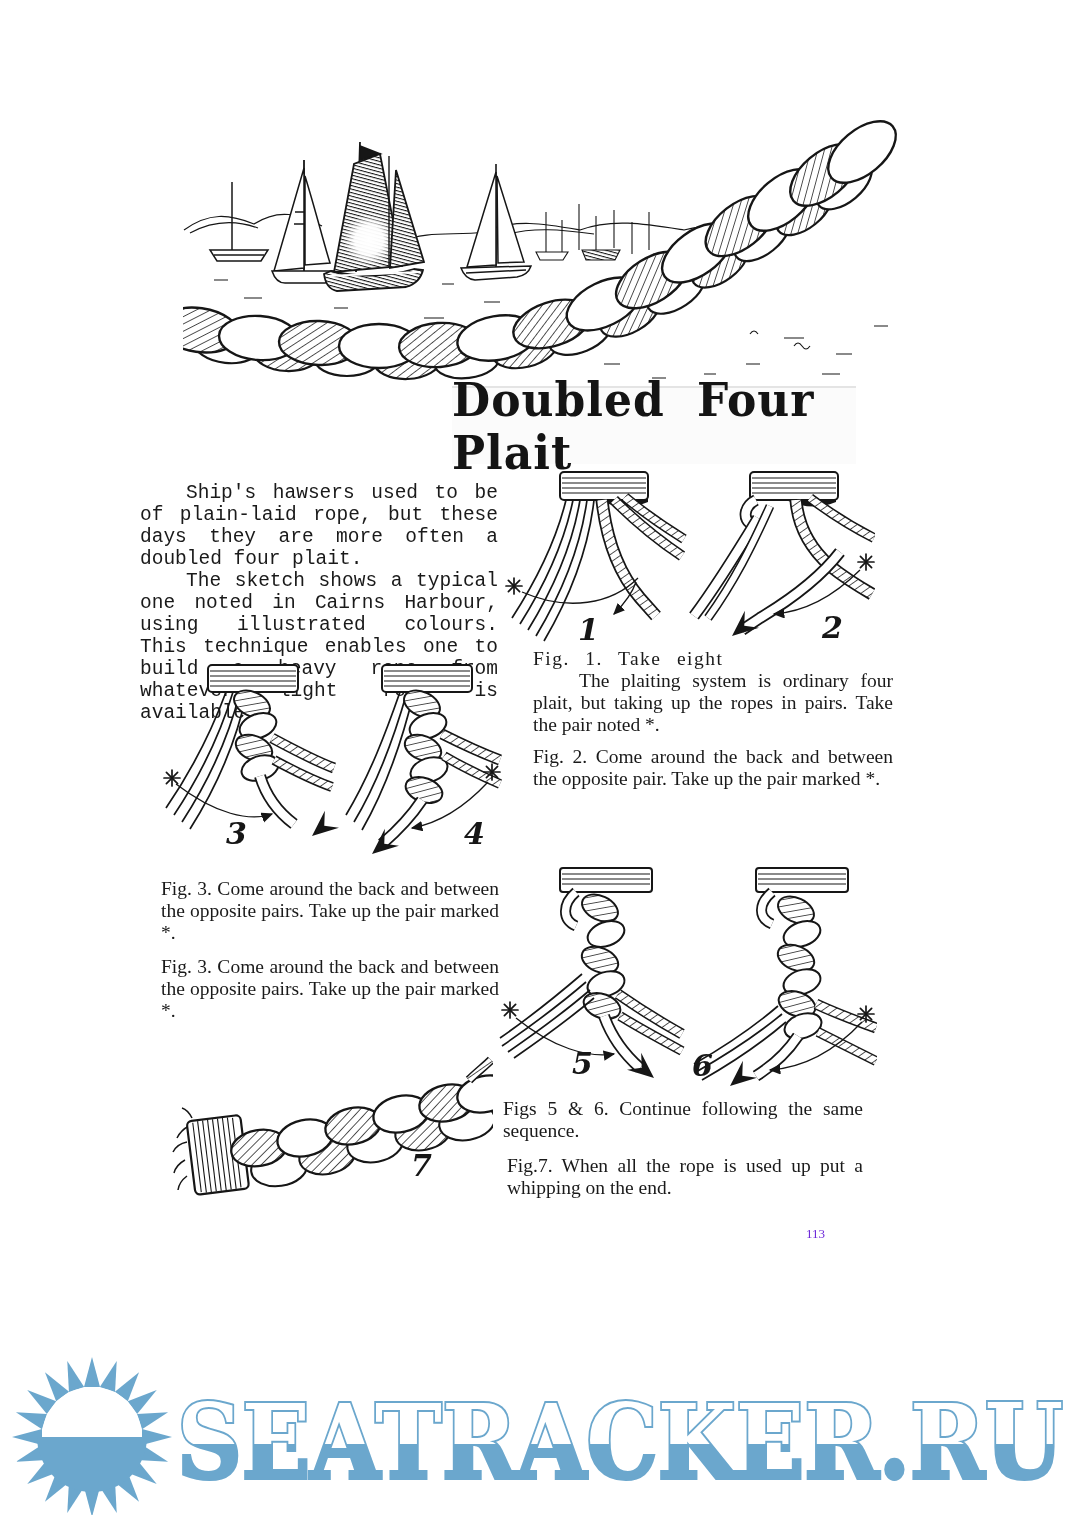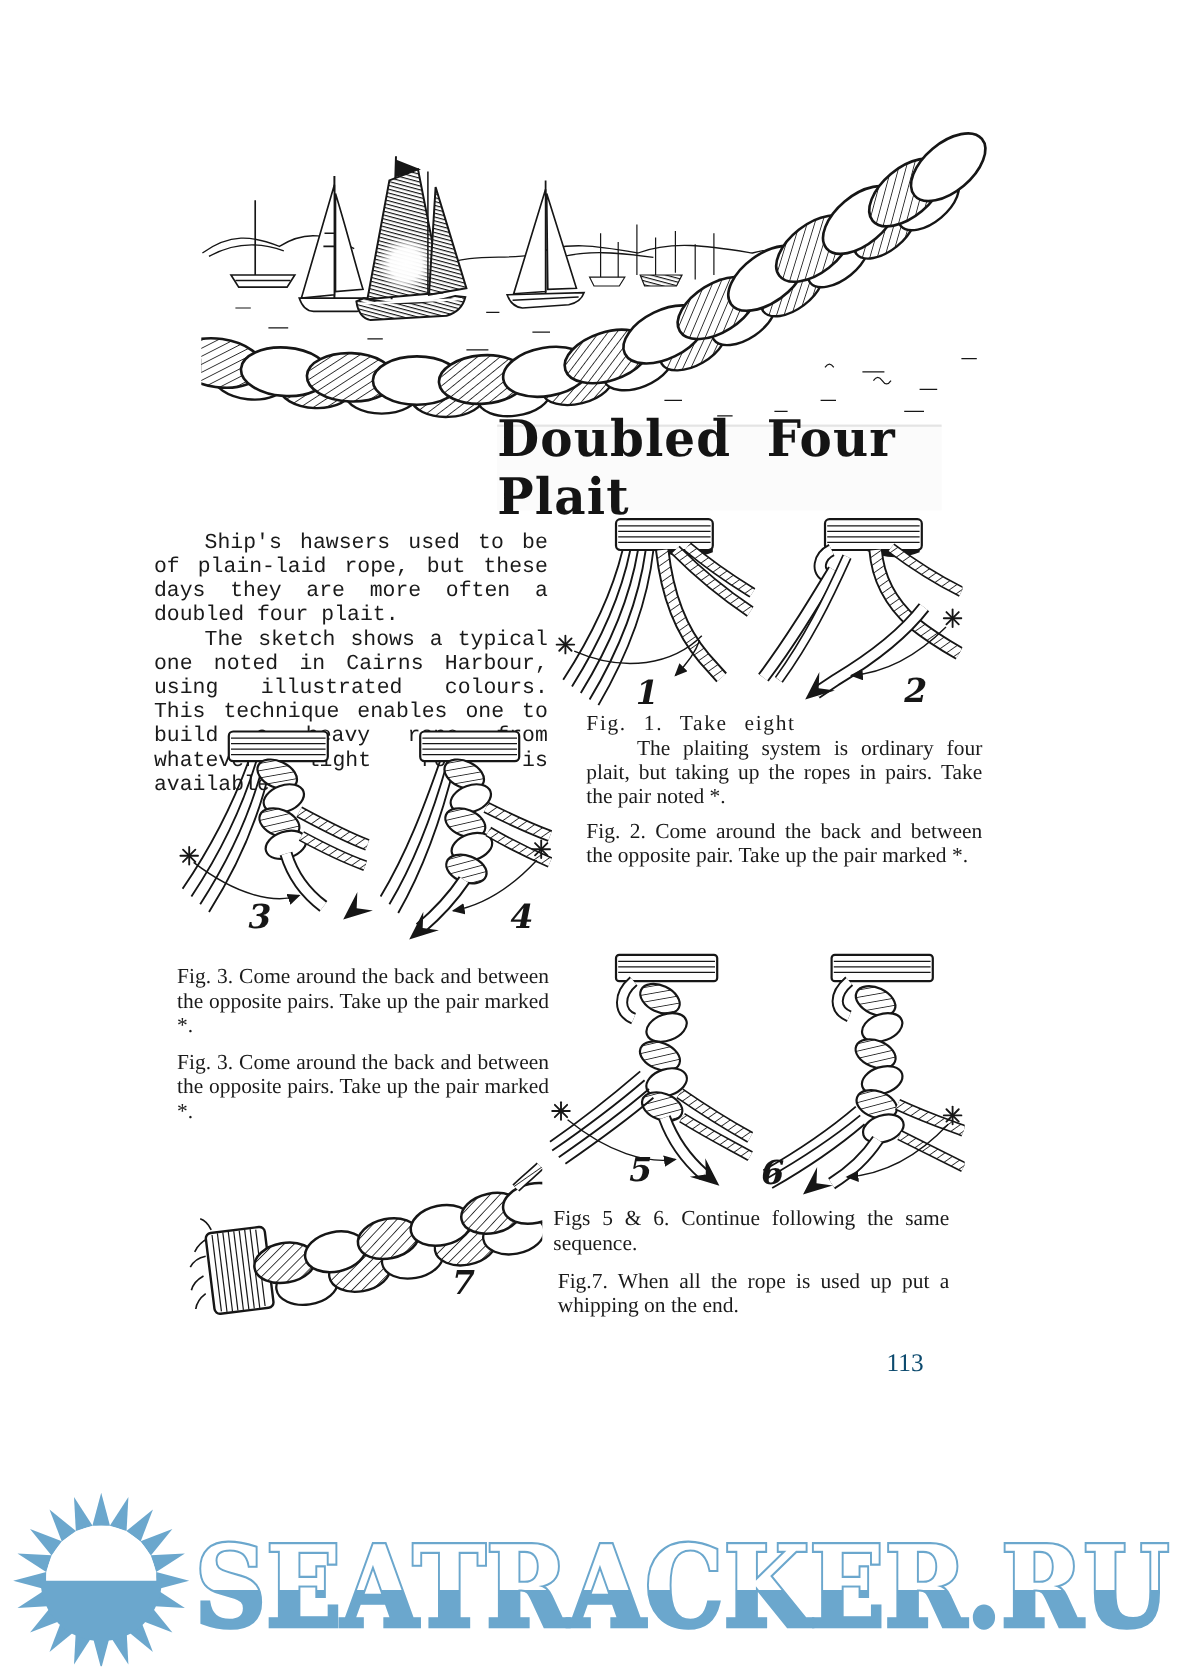--- a/index.html
+++ b/index.html
@@ -31,21 +31,21 @@
   .fig34{left:160px;top:660px;width:342px;height:216px;}
   .fig56{left:498px;top:864px;width:379px;height:232px;}
   .fig7{left:159px;top:1056px;width:334px;height:178px;}
 
   .intro{left:140px;top:482px;width:358px;font-family:Liberation Mono, monospace;}
   .rcol1{left:503px;top:648px;width:360px;margin-left:30px;}
   .cap3{left:161px;top:878px;width:338px;}
   .cap4{left:161px;top:956px;width:338px;}
   .cap56{left:503px;top:1098px;width:360px;}
   .cap7{left:507px;top:1155px;width:356px;}
-  .pagenum{left:806px;top:1226px;font-size:23px;color:#0c4a6e;}
+  .pagenum{left:806px;top:1226px;font-size:13px;color:#6d28d9;}
 
   .wm{left:0;top:1352px;width:1080px;height:163px;}
 
   svg .ink{stroke:#161616;fill:none;}
   svg text.fignum{
     font-family:"DejaVu Serif", serif;font-style:italic;font-weight:600;
     font-size:30px;fill:#161616;
   }
   svg text.wmtext{
     font-family:"DejaVu Serif", serif;font-weight:bold;

